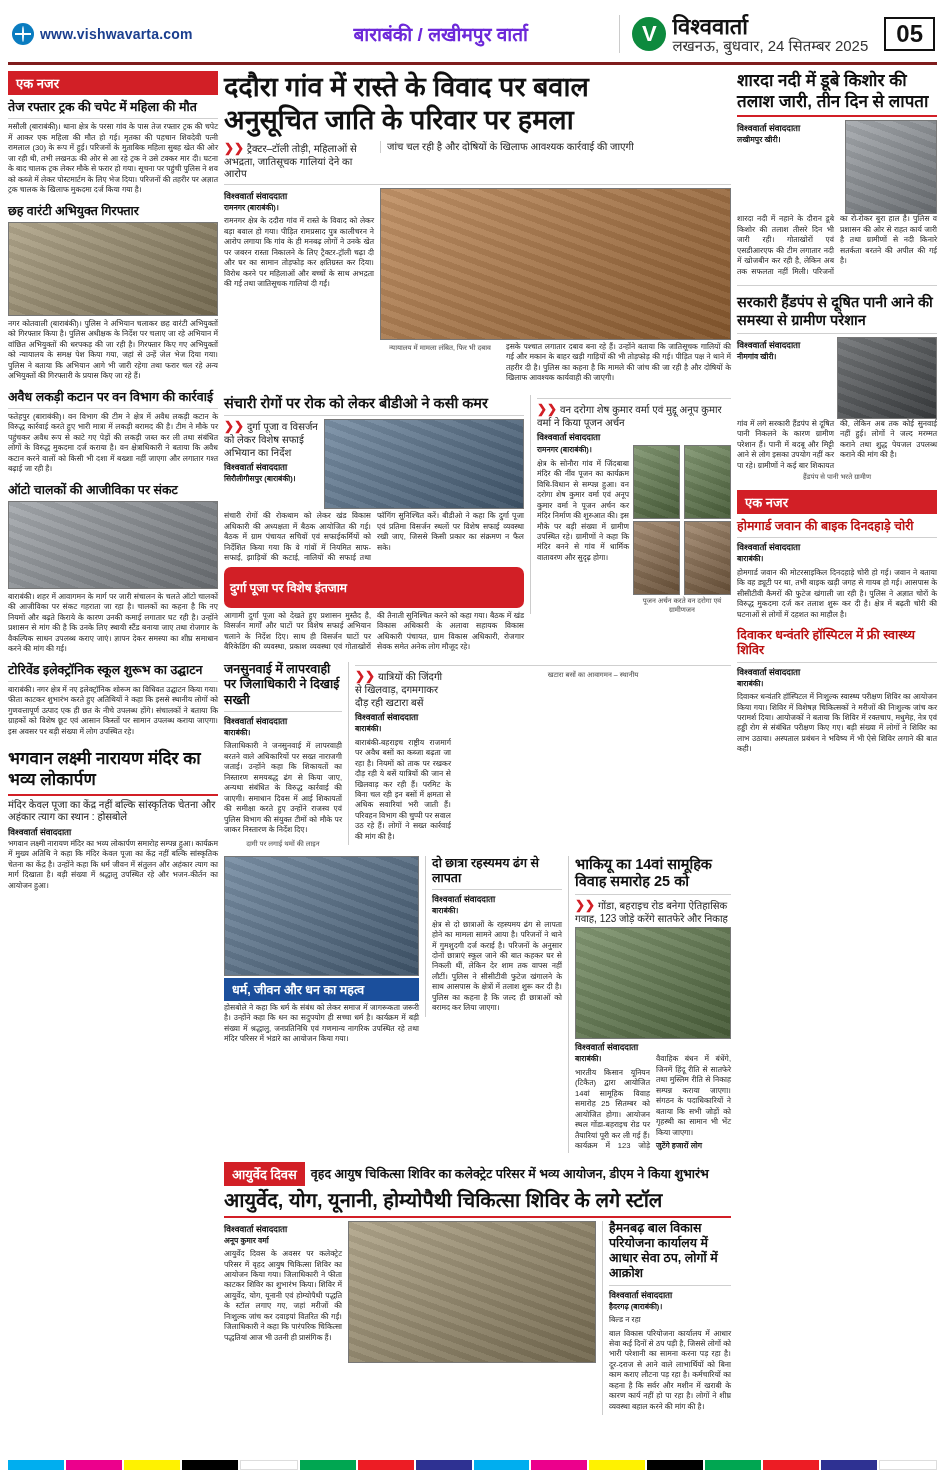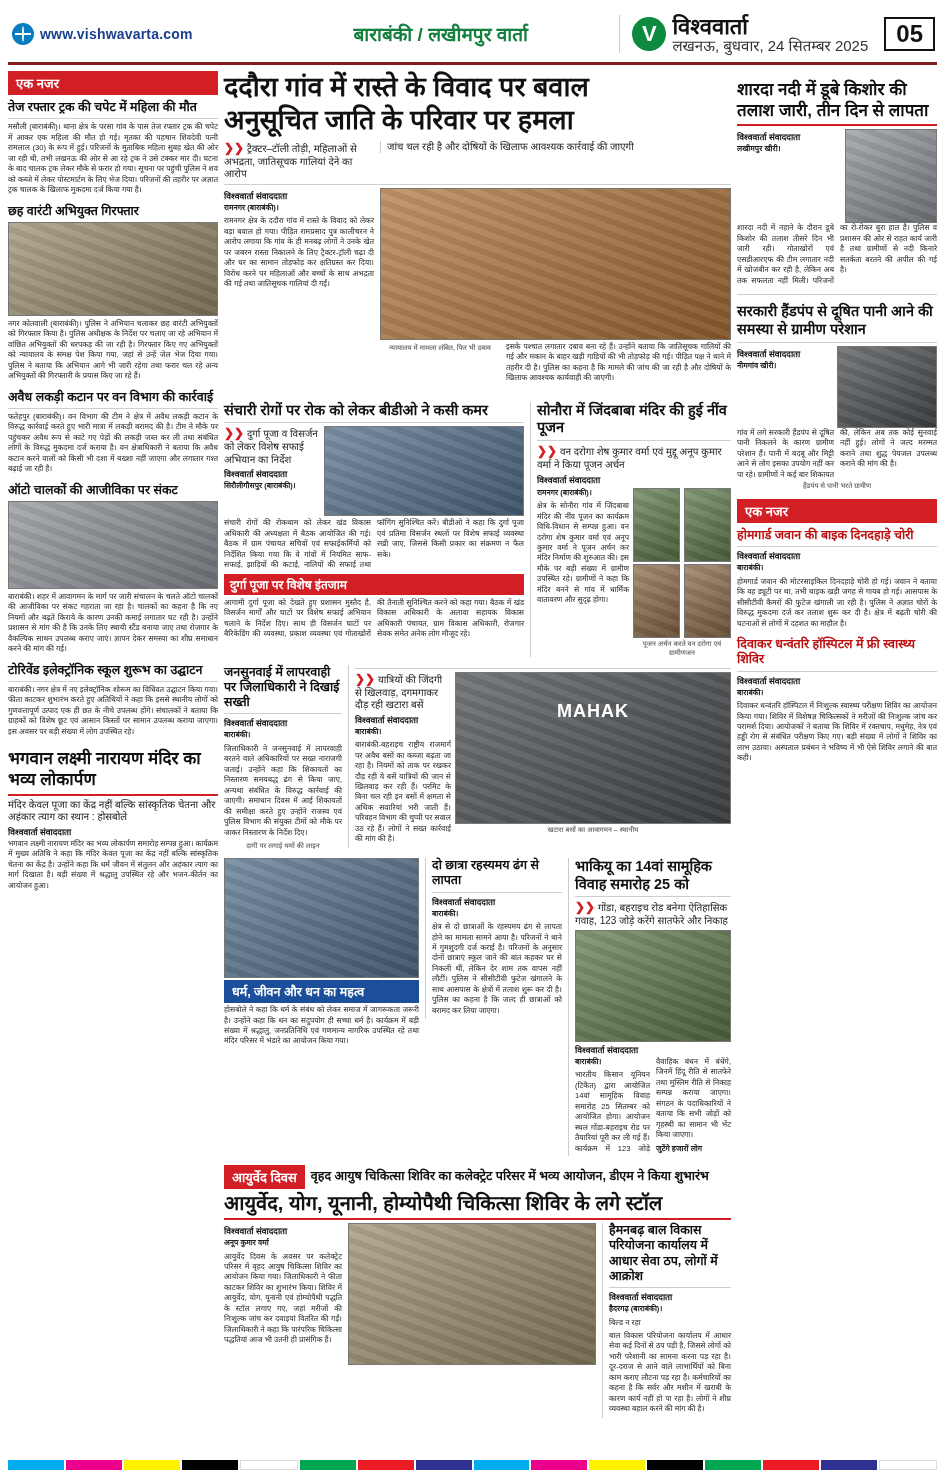--- a/index.html
+++ b/index.html
@@ -12,35 +12,35 @@
   .page{position:relative;width:945px;height:1474px;box-sizing:border-box;padding:6px 8px;}
 
   
   .masthead{display:flex;align-items:stretch;height:56px;border-bottom:3px solid #7f1d1d;}
   .mh-left{display:flex;align-items:center;gap:6px;width:250px;padding-left:4px;}
   .globe{width:22px;height:22px;border-radius:50%;background:#0a7cc0;position:relative;flex:0 0 auto;}
   .globe:before{content:"";position:absolute;left:3px;top:10px;width:16px;height:2px;background:#fff;}
   .globe:after{content:"";position:absolute;left:10px;top:3px;width:2px;height:16px;background:#fff;border-radius:50%;}
   .site{font-size:14px;color:#1b3f8f;font-weight:bold;letter-spacing:.2px;}
   .mh-center{flex:1;display:flex;align-items:center;justify-content:center;}
-  .mh-center .edition{font-size:19px;font-weight:bold;color:#15803d;}
+  .mh-center .edition{font-size:19px;font-weight:bold;color:#6d28d9;}
   .mh-right{display:flex;align-items:center;gap:10px;padding-right:2px;}
   .logo-box{display:flex;align-items:center;gap:6px;border-left:1px solid #ccc;padding-left:12px;}
   .logo-mark{width:34px;height:34px;border-radius:50%;background:#0d8a3e;color:#fff;font-size:22px;font-weight:bold;display:flex;align-items:center;justify-content:center;}
   .logo-txt{line-height:1.05;}
   .logo-name{font-size:22px;font-weight:bold;color:#111;}
   .logo-sub{font-size:15px;color:#333;}
   .pageno{border:2px solid #111;font-size:24px;font-weight:bold;padding:1px 10px;margin-left:6px;}
 
   
   .body-grid{display:flex;gap:6px;margin-top:6px;height:1330px;}
   .col{display:flex;flex-direction:column;gap:5px;}
   .c1{width:210px;}
   .c2{flex:1;}
-  .c3{width:200px;margin-top:9px;}
+  .c3{width:200px;}
 
   
   .redbar{background:#d21f26;color:#fff;font-size:13px;font-weight:bold;padding:3px 8px;display:inline-block;}
   .bluebar{background:#1b4f9c;color:#fff;font-size:12.5px;font-weight:bold;padding:3px 8px;}
 
   .hl{font-weight:bold;line-height:1.22;color:#111;}
   .h-xxl{font-size:27px;}
   .h-xl{font-size:20px;}
   .h-lg{font-size:17px;}
   .h-md{font-size:14.5px;}
@@ -57,21 +57,21 @@
       linear-gradient(145deg, rgba(255,255,255,.22), rgba(0,0,0,.25)),
       repeating-linear-gradient(20deg, rgba(255,255,255,.07) 0 6px, rgba(0,0,0,.07) 6px 12px);}
   .ph-green{background:#5f7a4a;}
   .ph-blue{background:#54708c;}
   .ph-brown{background:#8a6a4a;}
   .ph-grey{background:#8d9298;}
   .ph-dark{background:#4b4f52;}
   .ph-orange{background:#b1743c;}
   .ph-khaki{background:#9b8d6b;}
 
-  .redhead-strip{background:#d21f26;color:#fff;font-weight:bold;font-size:12px;padding:2px 6px;margin:3px 0;}
+  .redhead-strip{background:#d21f26;color:#fff;font-weight:bold;font-size:12px;padding:12px 6px;margin:3px 0;border-radius:7px;}
 
   
   .qm{color:#d21f26;font-weight:bold;font-size:12px;}
 
   
   .cmyk{position:absolute;left:8px;right:8px;bottom:4px;display:flex;gap:2px;height:10px;}
   .cmyk i{flex:1;display:block;}
   .flex{display:flex;}
   .gap4{gap:4px;}
   .gap6{gap:6px;}
@@ -192,21 +192,21 @@
               <div style="flex:1">
                   <div class="txt">
                     <p>इसके पश्चात लगातार दबाव बना रहे हैं। उन्होंने बताया कि जातिसूचक गालियों की गई और मकान के बाहर खड़ी गाड़ियों की भी तोड़फोड़ की गई। पीड़ित पक्ष ने थाने में तहरीर दी है। पुलिस का कहना है कि मामले की जांच की जा रही है और दोषियों के खिलाफ आवश्यक कार्यवाही की जाएगी।</p>
                   </div>
                 </div>
             </div>
           </div>
         </div>
       </div>
 
-      <div class="flex gap6" style="align-items:flex-start;margin-top:10px">
+      <div class="flex gap6" style="align-items:flex-start;margin-top:3px">
         <div style="width:300px">
           <div class="hl h-md">संचारी रोगों पर रोक को लेकर बीडीओ ने कसी कमर</div>
           <div class="hrthin"></div>
           <div class="flex gap4">
             <div style="width:96px">
               <div class="sub"><span class="qm">❯❯</span> <span>दुर्गा पूजा व विसर्जन को लेकर विशेष सफाई अभियान का निर्देश</span></div>
               <div class="byline">विश्ववार्ता संवाददाता</div>
               <div class="txt">
                   <p><b>सिरौलीगौसपुर (बाराबंकी)।</b></p>
                 </div>
@@ -218,21 +218,20 @@
           <div class="txt mt2" style="column-count:2;column-gap:6px">
               <p>संचारी रोगों की रोकथाम को लेकर खंड विकास अधिकारी की अध्यक्षता में बैठक आयोजित की गई। बैठक में ग्राम पंचायत सचिवों एवं सफाईकर्मियों को निर्देशित किया गया कि वे गांवों में नियमित साफ-सफाई, झाड़ियों की कटाई, नालियों की सफाई तथा फॉगिंग सुनिश्चित करें। बीडीओ ने कहा कि दुर्गा पूजा एवं प्रतिमा विसर्जन स्थलों पर विशेष सफाई व्यवस्था रखी जाए, जिससे किसी प्रकार का संक्रमण न फैल सके।</p>
             </div>
           <div class="redhead-strip">दुर्गा पूजा पर विशेष इंतजाम</div>
           <div class="txt" style="column-count:2;column-gap:6px">
               <p>आगामी दुर्गा पूजा को देखते हुए प्रशासन मुस्तैद है, विसर्जन मार्गों और घाटों पर विशेष सफाई अभियान चलाने के निर्देश दिए। साथ ही विसर्जन घाटों पर बैरिकेडिंग की व्यवस्था, प्रकाश व्यवस्था एवं गोताखोरों की तैनाती सुनिश्चित करने को कहा गया। बैठक में खंड विकास अधिकारी के अलावा सहायक विकास अधिकारी पंचायत, ग्राम विकास अधिकारी, रोजगार सेवक समेत अनेक लोग मौजूद रहे।</p>
             </div>
         </div>
 
         <div style="flex:1;border-left:1px solid #ccc;padding-left:6px">
-          <div class="hl h-md">सोनौरा में जिंदबाबा मंदिर की हुई नींव पूजन</div>
           <div class="hrthin"></div>
           <div class="sub"><span class="qm">❯❯</span> <span>वन दरोगा शेष कुमार वर्मा एवं मुद्दू अनूप कुमार वर्मा ने किया पूजन अर्चन</span></div>
           <div class="byline">विश्ववार्ता संवाददाता</div>
           <div class="flex gap4 mt2">
             <div style="width:92px">
                 <div class="txt">
                   <p><b>रामनगर (बाराबंकी)।</b></p>
                   <p>क्षेत्र के सोनौरा गांव में जिंदबाबा मंदिर की नींव पूजन का कार्यक्रम विधि-विधान से सम्पन्न हुआ। वन दरोगा शेष कुमार वर्मा एवं अनूप कुमार वर्मा ने पूजन अर्चन कर मंदिर निर्माण की शुरुआत की। इस मौके पर बड़ी संख्या में ग्रामीण उपस्थित रहे। ग्रामीणों ने कहा कि मंदिर बनने से गांव में धार्मिक वातावरण और सुदृढ़ होगा।</p>
                 </div>
               </div>
@@ -268,23 +267,20 @@
           <div class="flex gap4">
             <div style="width:96px">
               <div class="sub"><span class="qm">❯❯</span> <span>यात्रियों की जिंदगी से खिलवाड़, दगमगाकर दौड़ रही खटारा बसें</span></div>
               <div class="byline">विश्ववार्ता संवाददाता</div>
               <div class="txt">
                   <p><b>बाराबंकी।</b></p>
                   <p>बाराबंकी-बहराइच राष्ट्रीय राजमार्ग पर अवैध बसों का कब्जा बढ़ता जा रहा है। नियमों को ताक पर रखकर दौड़ रही ये बसें यात्रियों की जान से खिलवाड़ कर रही हैं। परमिट के बिना चल रही इन बसों में क्षमता से अधिक सवारियां भरी जाती हैं। परिवहन विभाग की चुप्पी पर सवाल उठ रहे हैं। लोगों ने सख्त कार्रवाई की मांग की है।</p>
                 </div>
             </div>
             <div style="flex:1">
-              <div class="photo ph-dark" style="height:150px;display:flex;align-items:flex-start;justify-content:center">
-                <span style="position:relative;z-index:2;color:#fff;font-size:18px;font-weight:bold;margin-top:28px;letter-spacing:1px">MAHAK</span>
-              </div>
               <div class="cap">खटारा बसों का आवागमन – स्थानीय</div>
             </div>
           </div>
         </div>
       </div>
 
       <div class="flex gap6" style="align-items:flex-start;margin-top:3px">
         <div style="width:195px">
           <div class="photo ph-blue" style="height:118px"></div>
           <div class="bluebar mt2">धर्म, जीवन और धन का महत्व</div>

